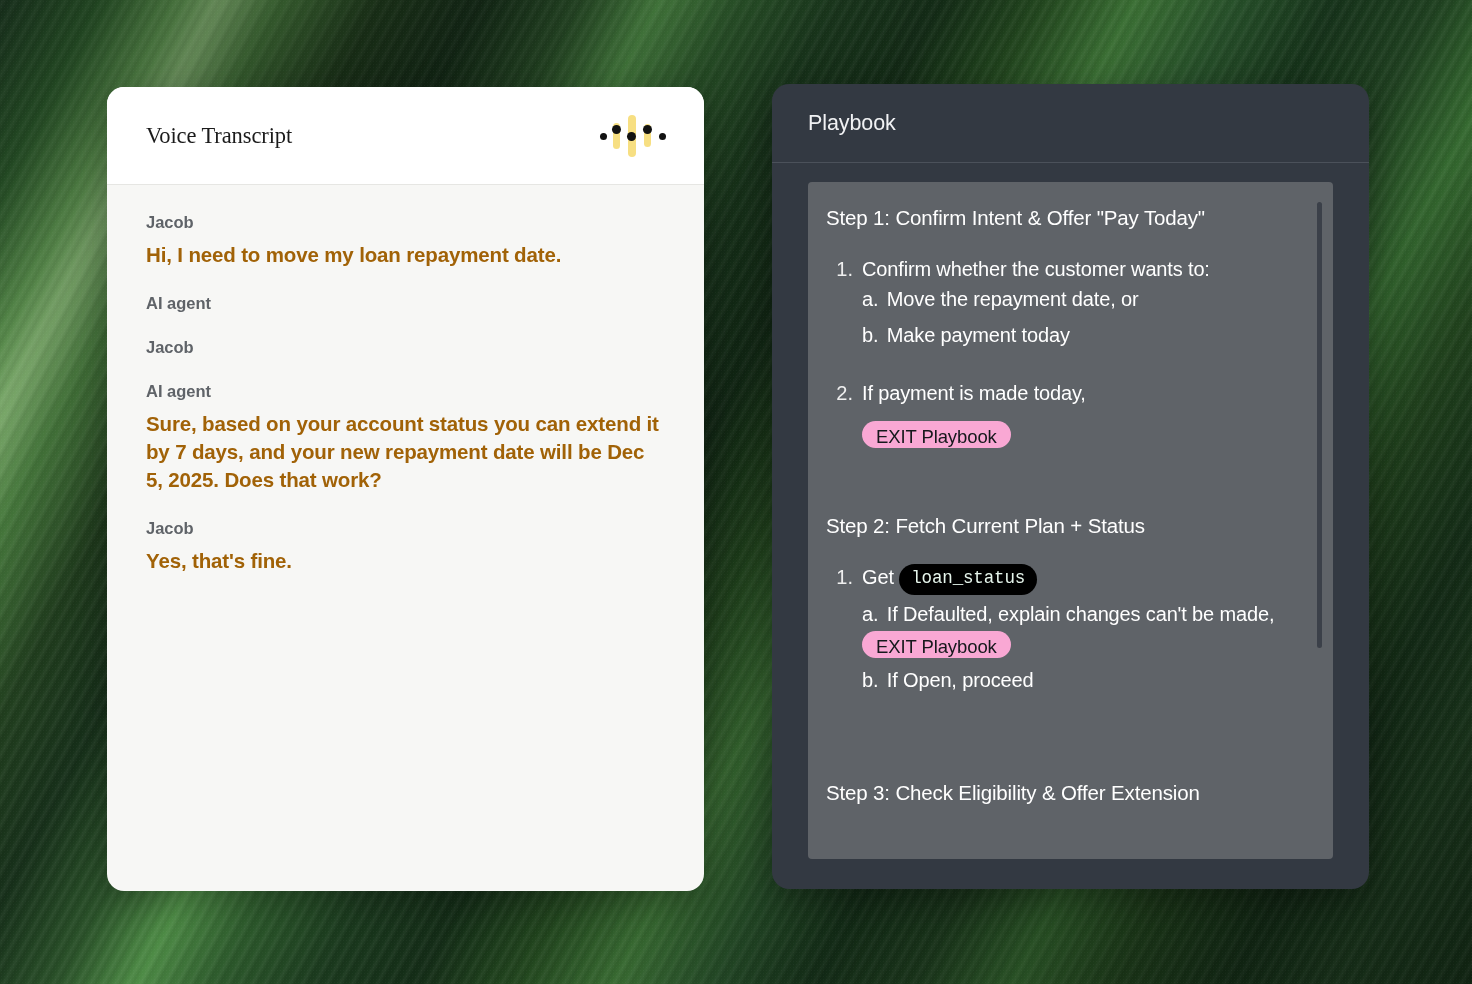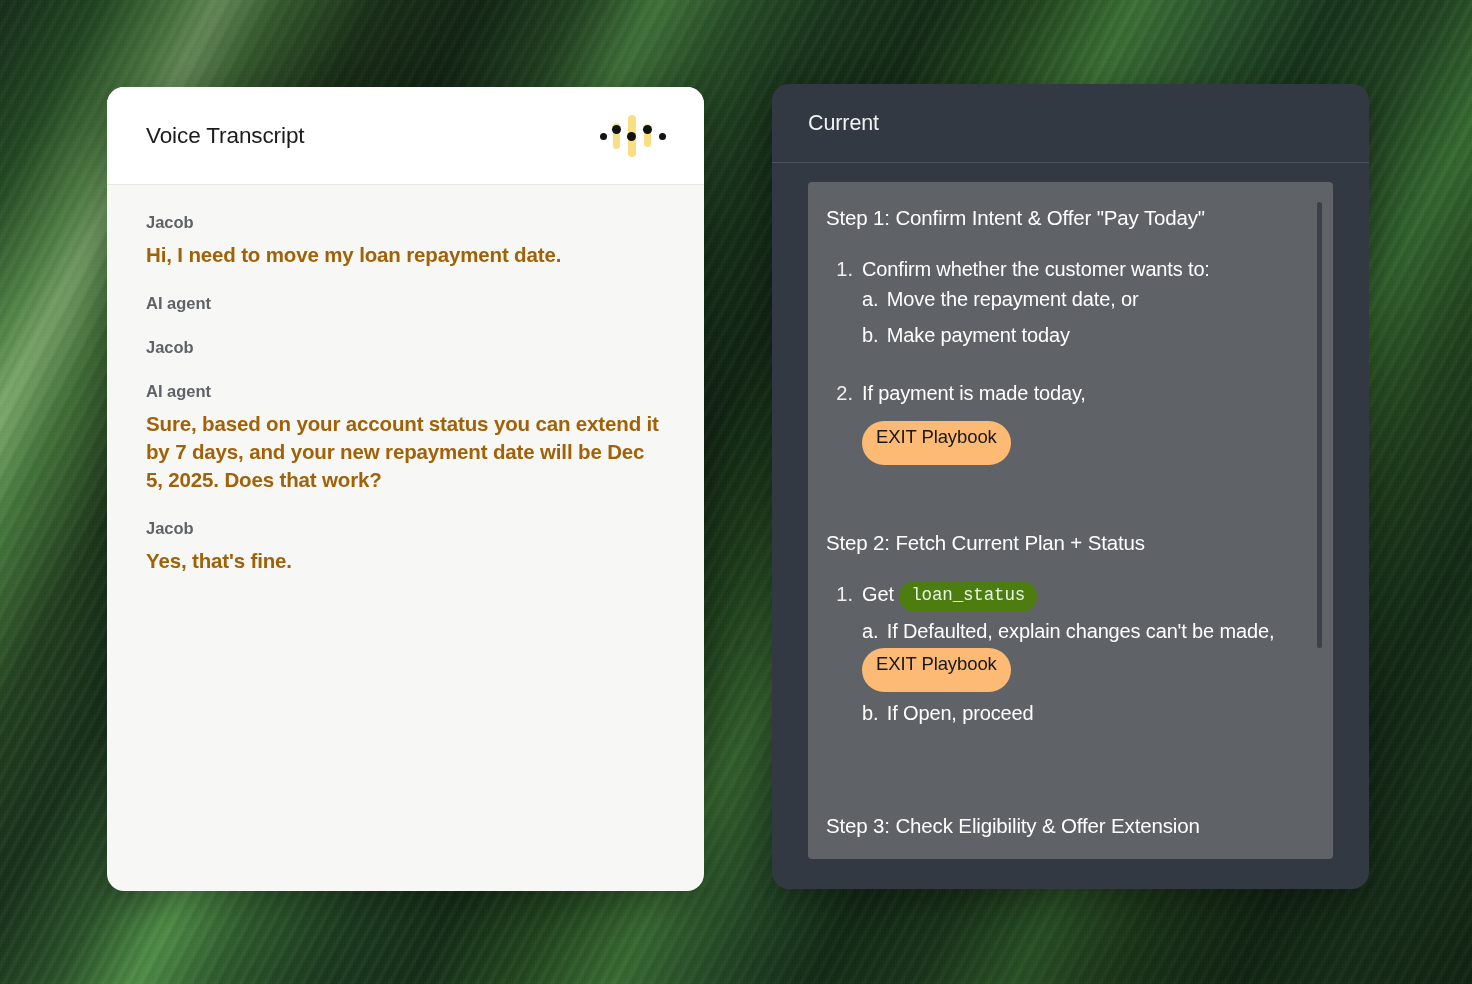--- a/index.html
+++ b/index.html
@@ -93,20 +93,21 @@
     box-shadow: 0 10px 34px rgba(0,0,0,.26);
   }
   #transcript-header {
     height: 98px;
     background: #ffffff;
     border-bottom: 1px solid #e6e6e3;
     display: flex;
     align-items: center;
     justify-content: space-between;
     padding: 0 34px 0 39px;
+    font-family: Liberation Serif, serif;
   }
   #transcript-title {
     font-size: 22.5px;
     color: #1b1b1b;
     letter-spacing: -0.1px;
   }
   #waveform-icon {
     width: 72px;
     height: 46px;
     position: relative;
@@ -217,36 +218,36 @@
   .sub-item {
     font-size: 20px;
     line-height: 30px;
     color: #ffffff;
     letter-spacing: -0.15px;
   }
   .sub-item .sub-label { margin-right: 3px; }
 
   .badge-exit {
     display: inline-block;
-    background: #fdba74;
+    background: #f9a8d4;
     color: #16181c;
     font-size: 18.5px;
     line-height: 1;
-    padding: 7px 14px 18px;
+    padding: 7px 14px 1px;
     border-radius: 999px;
     letter-spacing: -0.1px;
     vertical-align: -2px;
   }
   .badge-exit.block {
     margin-top: 9px;
     margin-left: 36px;
   }
   .badge-var {
     display: inline-block;
-    background: #4d7c0f;
+    background: #000000;
     color: #e6f5ec;
     font-family: "Liberation Mono", "DejaVu Sans Mono", monospace;
     font-size: 17.5px;
     line-height: 1;
     padding: 6px 12px 8px;
     border-radius: 999px;
     vertical-align: 1px;
   }
 </style>
 </head>
@@ -298,21 +299,21 @@
       <div class="speaker">Jacob</div>
       <div class="utterance">Yes, that's fine.</div>
     </div>
 
   </div>
 </div>
 
 <div id="playbook-panel">
 
   <div id="playbook-header">
-    <div id="playbook-title">Current</div>
+    <div id="playbook-title">Playbook</div>
   </div>
 
   <div id="playbook-scroll-area">
     <div id="playbook-content">
 
       <div class="step">
         <div class="step-heading">Step 1: Confirm Intent &amp; Offer "Pay Today"</div>
 
         <div class="num-item">
           <div class="num-marker">1.</div>

